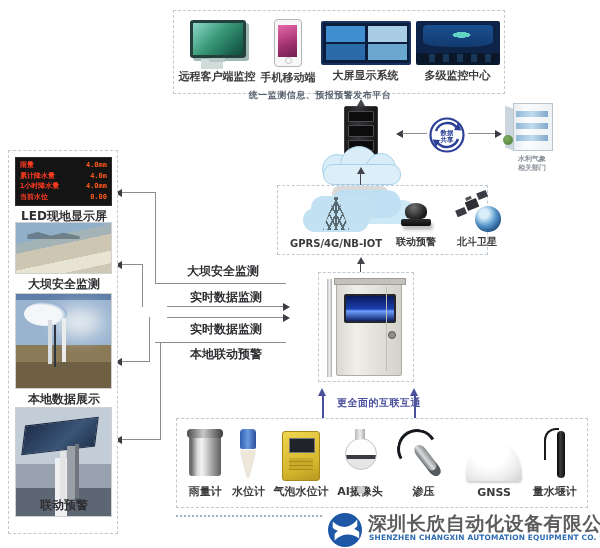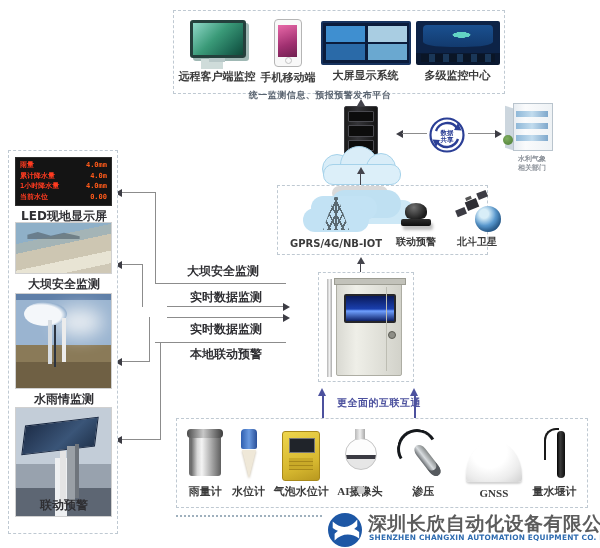--- a/index.html
+++ b/index.html
@@ -265,33 +265,33 @@
           <span class="k">当前水位</span>
           <span class="v">0.00</span>
         </div>
       </div>
     <div class="photo-label" style="top:57px;">LED现地显示屏</div>
 
     <div class="photo p-dam" style="top:71px;height:52px;"></div>
     <div class="photo-label" style="top:125px;">大坝安全监测</div>
 
     <div class="photo p-rain" style="top:142px;height:96px;"></div>
-    <div class="photo-label" style="top:240px;">水雨情监测</div>
+    <div class="photo-label" style="top:240px;">本地数据展示</div>
 
     <div class="photo p-warn" style="top:256px;height:110px;"></div>
     <div class="photo-label" style="top:346px;">联动预警</div>
   </div>
 
   <div class="interconnect">更全面的互联互通</div>
   <div class="vline-purple" style="left:322px;top:394px;height:24px;"></div>
   <div class="tri tri-up-purple" style="left:318px;top:388px;"></div>
   <div class="vline-purple" style="left:414px;top:394px;height:24px;"></div>
   <div class="tri tri-up-purple" style="left:410px;top:388px;"></div>
 
-  <div class="dashed-box" style="left:176px;top:418px;width:412px;height:90px;display:flex;align-items:flex-end;justify-content:space-around;padding:4px 6px 8px 6px;font-family:Liberation Serif, serif;">
+  <div class="dashed-box" style="left:176px;top:418px;width:412px;height:90px;display:flex;align-items:flex-end;justify-content:space-around;padding:4px 6px 8px 6px;">
 
   <div class="item">
         <span class="icon icon-raingauge"></span>
         <div class="item-label">雨量计</div>
       </div>
       <div class="item">
         <span class="icon icon-levelgauge"></span>
         <div class="item-label">水位计</div>
       </div>
       <div class="item">

